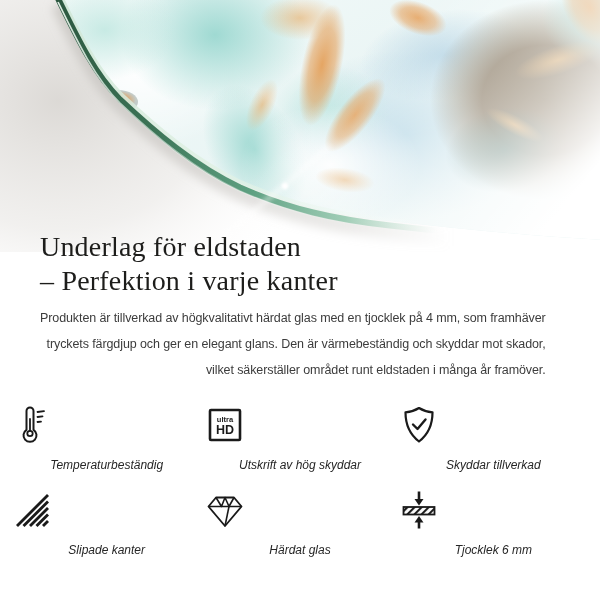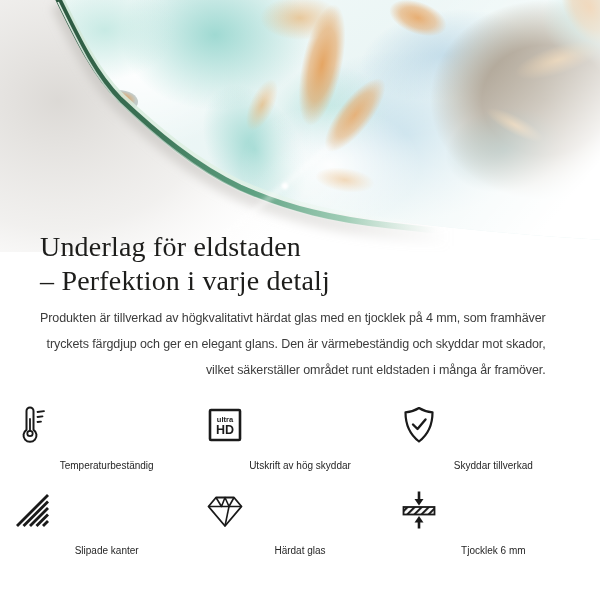--- a/index.html
+++ b/index.html
@@ -28,21 +28,21 @@
   .features{
     position:absolute;left:10px;top:400px;width:580px;
     display:grid;grid-template-columns:repeat(3,1fr);row-gap:12px;
     text-align:center;
   }
   .feature .icon-wrap{
     height:50px;display:flex;align-items:center;justify-content:flex-start;
     margin-bottom:8px;color:var(--icon-stroke,#1a1a1a);
   }
   .feature .feature-label{
-    font-size:10px;line-height:15px;color:var(--label-text,#262626);
+    font-size:12px;line-height:15px;color:var(--label-text,#262626);font-style:italic;
   }
   .feature svg text{font-family:"Liberation Sans","DejaVu Sans",sans-serif;}
 </style>
 </head>
 <body>
 
 <div class="page">
 
   <div class="hero">
     <svg width="600" height="252" viewBox="0 0 600 252">
@@ -189,21 +189,21 @@
           <line x1="0" y1="-13" x2="0" y2="13" stroke="#ffffff" stroke-width="2" filter="url(#blur2)"></line>
           <circle r="3.2" fill="#ffffff" filter="url(#blur2)"></circle>
           <circle r="1.4" fill="#ffffff"></circle>
         </g>
       </g>
     </svg>
   </div>
 
   <h1 class="page-title">
     <span>Underlag för eldstaden</span>
-    <span>– Perfektion i varje detalj</span>
+    <span>– Perfektion i varje kanter</span>
   </h1>
 
   <p class="product-description">Produkten är tillverkad av högkvalitativt härdat glas med en tjocklek på 4 mm, som framhäver
 tryckets färgdjup och ger en elegant glans. Den är värmebeständig och skyddar mot skador,
 vilket säkerställer området runt eldstaden i många år framöver.</p>
 
   <div class="features">
 
     <div class="feature">
       <div class="icon-wrap">

